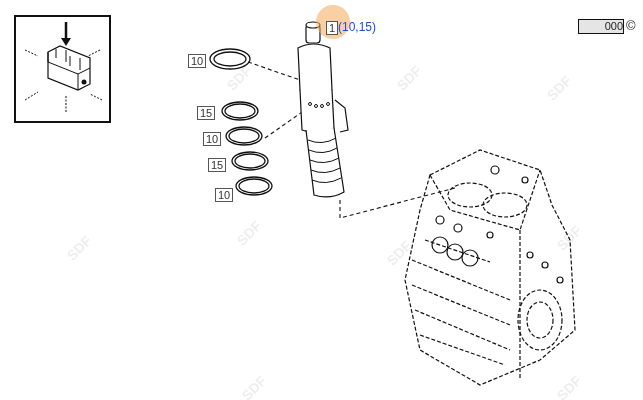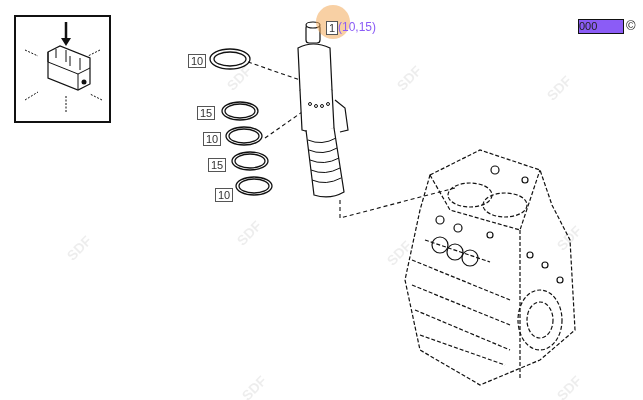--- a/index.html
+++ b/index.html
@@ -1,24 +1,24 @@
 <!DOCTYPE html>
 <html><head>
 <meta charset="utf-8">
 <style>
   html, body { margin:0; padding:0; background:#ffffff; }
   body { width:643px; height:400px; position:relative; overflow:hidden;
          font-family:"Liberation Sans", sans-serif; color:#222; }
   .callout { position:absolute; border:1px solid #555; background:#fff;
              font-size:11px; line-height:12px; padding:0 2px; color:#333;
              font-family:"Liberation Sans", sans-serif; }
-  .ref-label { position:absolute; font-size:12px; color:#8b5cf6; }
+  .ref-label { position:absolute; font-size:12px; color:#1d4ed8; }
   .highlight { position:absolute; border-radius:50%; background:rgba(243,170,90,0.55); }
   .page-box { position:absolute; border:1.5px solid #111; font-size:11px;
-              text-align:left; line-height:13px; background:#8b5cf6; }
+              text-align:right; line-height:13px; background:#e5e5e5; }
   .copy { position:absolute; font-size:13px; }
   .wm { position:absolute; color:rgba(0,0,0,0.07); font-size:14px; font-weight:bold;
         transform:rotate(-45deg); white-space:nowrap; }
   svg { position:absolute; left:0; top:0; }
 </style>
 </head>
 <body>
 
 <div class="wm" style="left:225px;top:70px;">SDF</div>
 <div class="wm" style="left:395px;top:70px;">SDF</div>

